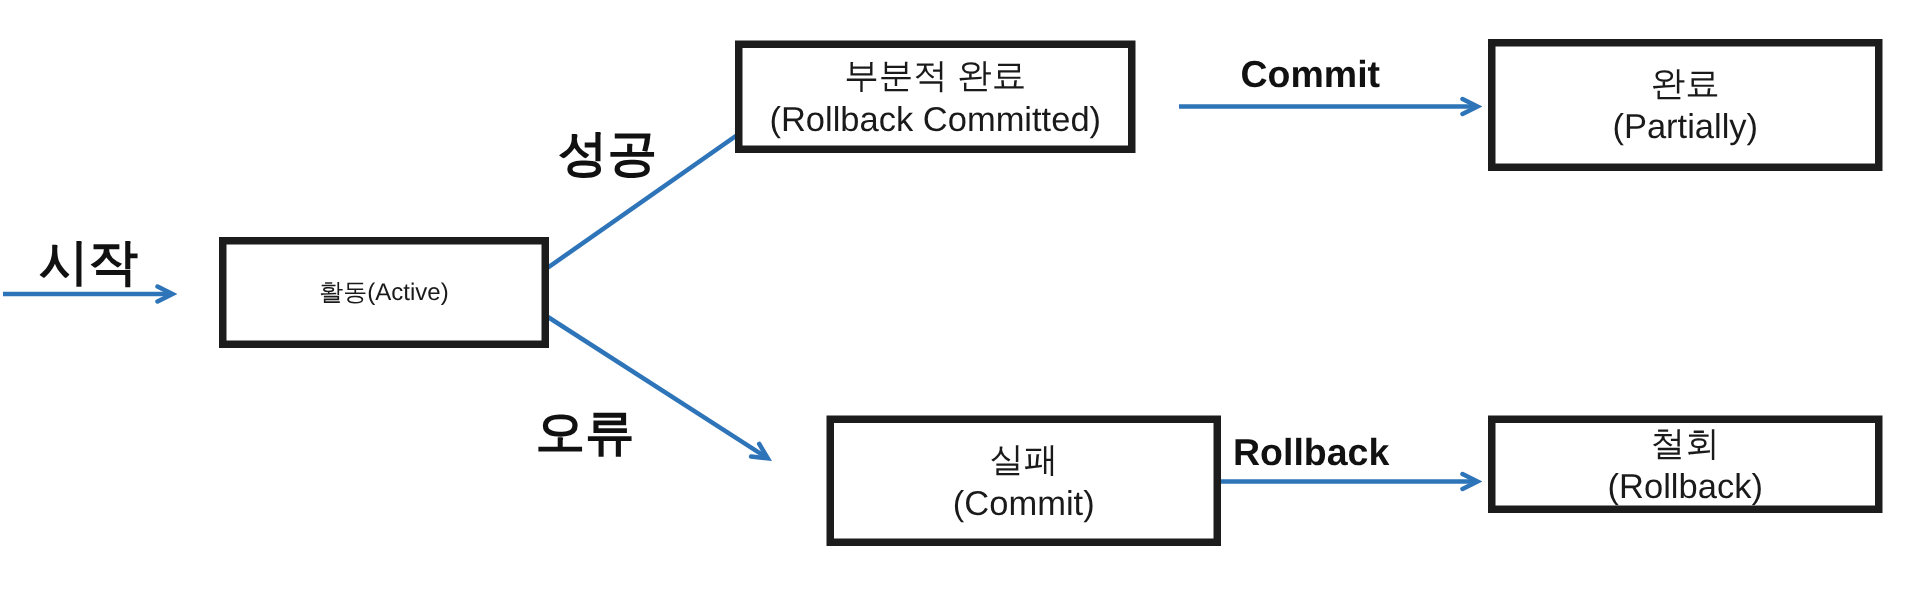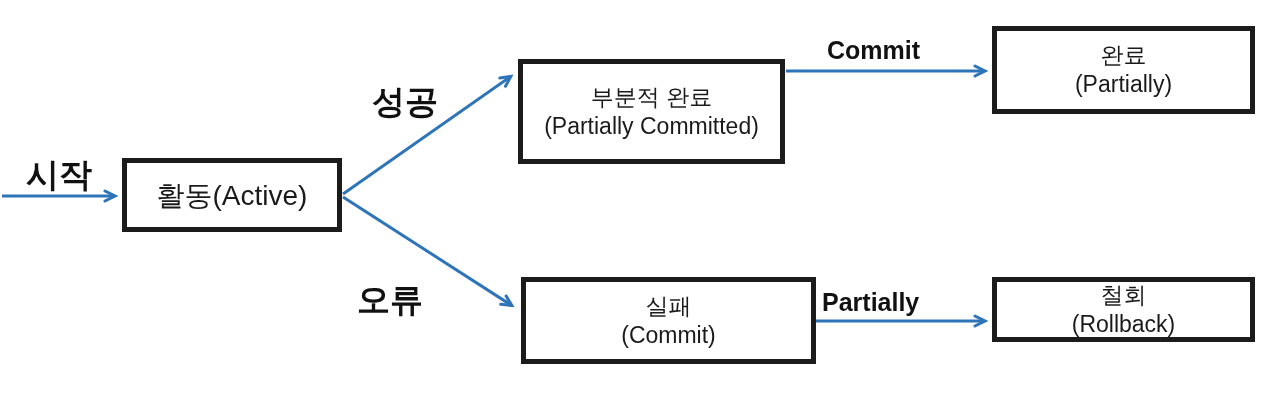--- a/index.html
+++ b/index.html
@@ -34,21 +34,21 @@
     display: flex;
     flex-direction: column;
     align-items: center;
     justify-content: center;
     text-align: center;
     color: #1a1a1a;
     font-size: 23px;
     line-height: 29px;
   }
   .node .node-line { white-space: nowrap; }
-  .node-active-box { font-size: 28px; }
+  .node-active-box { font-size: 16px; margin-left: 24px; }
   .edge-label {
     position: absolute;
     font-weight: bold;
     color: #111111;
     white-space: nowrap;
   }
   .edge-label.korean { font-size: 33px; }
   .edge-label.latin  { font-size: 25px; }
 </style>
 </head>
@@ -66,39 +66,39 @@
     <line class="edge-line" x1="343" y1="194" x2="510" y2="77" marker-end="url(#arrowV)"></line>
     <line class="edge-line" x1="343" y1="197" x2="511" y2="305" marker-end="url(#arrowV)"></line>
     <line class="edge-line" x1="786" y1="71" x2="984" y2="71" marker-end="url(#arrowV)"></line>
     <line class="edge-line" x1="786" y1="321" x2="984" y2="321" marker-end="url(#arrowV)"></line>
   </svg>
 
   <div class="node node-active-box" style="left:122px; top:158px; width:220px; height:74px;">
     <div class="node-line">활동(Active)</div>
   </div>
 
-  <div class="node" style="left:518px; top:27px; width:267px; height:105px;margin-top:32px;">
+  <div class="node" style="left:490px; top:27px; width:267px; height:75px;">
     <div class="node-line">부분적 완료</div>
-    <div class="node-line">(Partially Committed)</div>
+    <div class="node-line">(Rollback Committed)</div>
   </div>
 
   <div class="node" style="left:992px; top:26px; width:263px; height:88px;">
     <div class="node-line">완료</div>
     <div class="node-line">(Partially)</div>
   </div>
 
-  <div class="node" style="left:521px; top:277px; width:295px; height:87px;">
+  <div class="node" style="left:551px; top:277px; width:263px; height:87px;">
     <div class="node-line">실패</div>
     <div class="node-line">(Commit)</div>
   </div>
 
   <div class="node" style="left:992px; top:277px; width:263px; height:65px;">
     <div class="node-line">철회</div>
     <div class="node-line">(Rollback)</div>
   </div>
 
   <div class="edge-label korean" style="left:26px;  top:153px;text-align:right;">시작</div>
   <div class="edge-label korean" style="left:372px; top:80px;">성공</div>
-  <div class="edge-label korean" style="left:357px; top:278px;">오류</div>
+  <div class="edge-label korean" style="left:357px; top:266px;">오류</div>
   <div class="edge-label latin" style="left:827px; top:36px;">Commit</div>
-  <div class="edge-label latin" style="left:822px; top:288px;">Partially</div>
+  <div class="edge-label latin" style="left:822px; top:288px;">Rollback</div>
 
 </div>
 
 </body></html>

